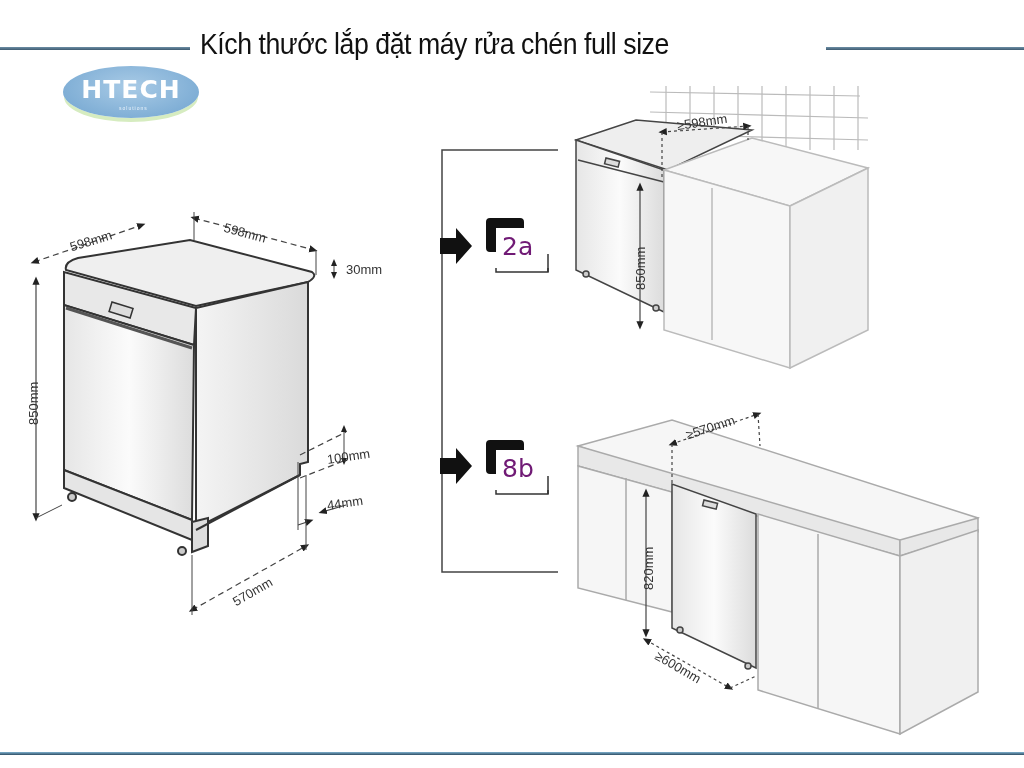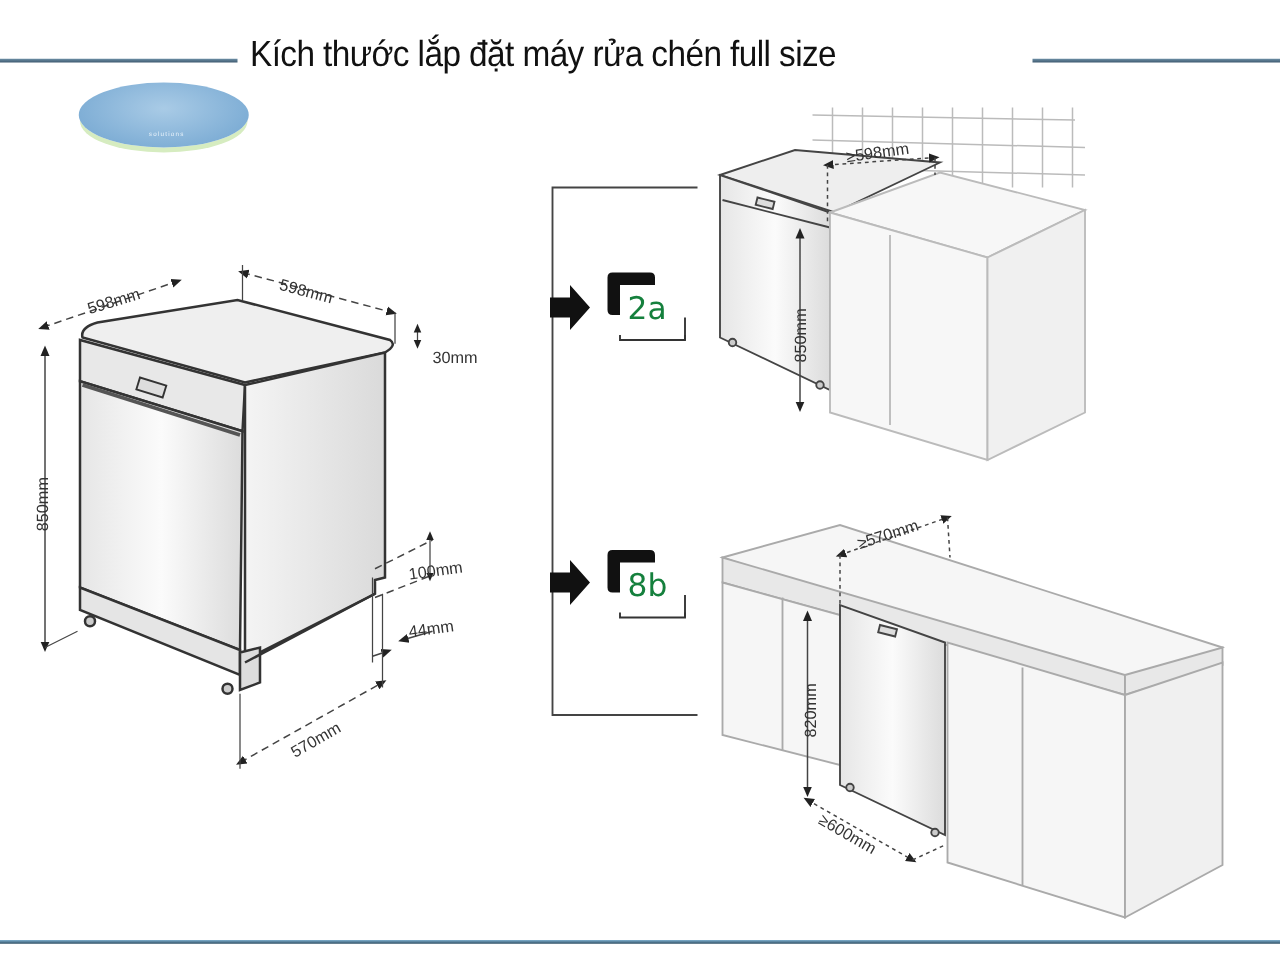--- a/index.html
+++ b/index.html
@@ -7,34 +7,35 @@
   .title-bar{position:absolute;left:0;top:28px;width:1024px;height:40px;text-align:center;}
   .title-line{position:absolute;top:19px;height:3px;background:linear-gradient(#6d8fa6,#3e5a70);}
   .title-text{position:absolute;left:200px;top:0;font-family:"Liberation Sans",sans-serif;font-size:29px;color:#111;letter-spacing:-0.5px;white-space:nowrap;transform:scaleX(0.92);transform-origin:left top;}
   .logo{position:absolute;left:63px;top:66px;width:136px;height:58px;}
   .logo-ellipse{position:absolute;left:0;top:0;width:136px;height:52px;border-radius:50%;background:radial-gradient(ellipse at 50% 40%,#a9cbe6,#6fa3cf);box-shadow:0 5px 0 -1px #d6ecc0;}
   .logo-text{position:absolute;left:0;top:9px;width:136px;text-align:center;font-family:"DejaVu Sans",sans-serif;font-weight:bold;font-size:25px;color:#fff;letter-spacing:1px;}
   .logo-sub{position:absolute;left:56px;top:39px;font-size:5px;color:#eaf3fb;letter-spacing:1px;}
   svg.draw{position:absolute;left:0;top:0;}
   .dim{position:absolute;font-family:"Liberation Sans",sans-serif;font-size:13px;color:#333;white-space:nowrap;transform-origin:left top;}
   .badge{position:absolute;width:70px;height:60px;}
-  .badge-label{position:absolute;left:20px;top:18px;font-family:"DejaVu Sans",sans-serif;font-size:25px;color:#15803d;}
+  .badge-label{position:absolute;left:20px;top:18px;font-family:"DejaVu Sans",sans-serif;font-size:25px;color:#701a75;}
   .bottom-line{position:absolute;left:0;top:752px;width:1024px;height:3px;background:linear-gradient(#7fb1d0,#2f4e63);}
 </style>
 </head>
 <body>
 
 <div class="title-bar">
   <div class="title-line" style="left:0;width:190px;"></div>
   <div class="title-text">Kích thước lắp đặt máy rửa chén full size</div>
   <div class="title-line" style="left:826px;width:198px;"></div>
 </div>
 
 <div class="logo">
   <div class="logo-ellipse"></div>
+  <div class="logo-text">HTECH</div>
   <div class="logo-sub">solutions</div>
 </div>
 
 <svg class="draw" width="1024" height="768" viewBox="0 0 1024 768">
   <defs>
     <linearGradient id="panel" x1="0" y1="0" x2="1" y2="0">
       <stop offset="0" stop-color="#e6e6e6"></stop>
         <stop offset="0.5" stop-color="#fbfbfb"></stop>
         <stop offset="1" stop-color="#dcdcdc"></stop>
     </linearGradient>
@@ -155,21 +156,21 @@
     <line x1="758" y1="414" x2="760" y2="446"></line>
     <line x1="672" y1="444" x2="672" y2="484"></line>
     <path d="M646,492 L646,634" stroke-dasharray="none" marker-start="url(#ah)" marker-end="url(#ah)"></path>
     <path d="M646,640 L730,688" marker-start="url(#ah)" marker-end="url(#ah)"></path>
     <line x1="730" y1="688" x2="756" y2="676"></line>
   </g>
 </svg>
 
 <div class="dim" style="left:68px;top:240px;transform:rotate(-17deg);">598mm</div>
 <div class="dim" style="left:226px;top:220px;transform:rotate(15deg);">598mm</div>
-<div class="dim" style="left:346px;top:262px;margin-top:16px;">30mm</div>
+<div class="dim" style="left:346px;top:262px;">30mm</div>
 <div class="dim" style="left:26px;top:425px;transform:rotate(-90deg);">850mm</div>
 <div class="dim" style="left:326px;top:452px;transform:rotate(-8deg);">100mm</div>
 <div class="dim" style="left:326px;top:498px;transform:rotate(-8deg);">44mm</div>
 <div class="dim" style="left:230px;top:596px;transform:rotate(-30deg);">570mm</div>
 
 <div class="badge" style="left:482px;top:214px;">
   <svg width="70" height="60" style="position:absolute;left:0;top:0;">
     <path d="M4,8 Q4,4 8,4 L38,4 Q42,4 42,8 L42,14 L14,14 L14,38 L8,38 Q4,38 4,34 Z" fill="#111"></path>
     <path d="M14,54 L14,58 L66,58 L66,54" stroke="#333" stroke-width="1.5" fill="none"></path>
     <line x1="66" y1="40" x2="66" y2="58" stroke="#333" stroke-width="1.5"></line>

